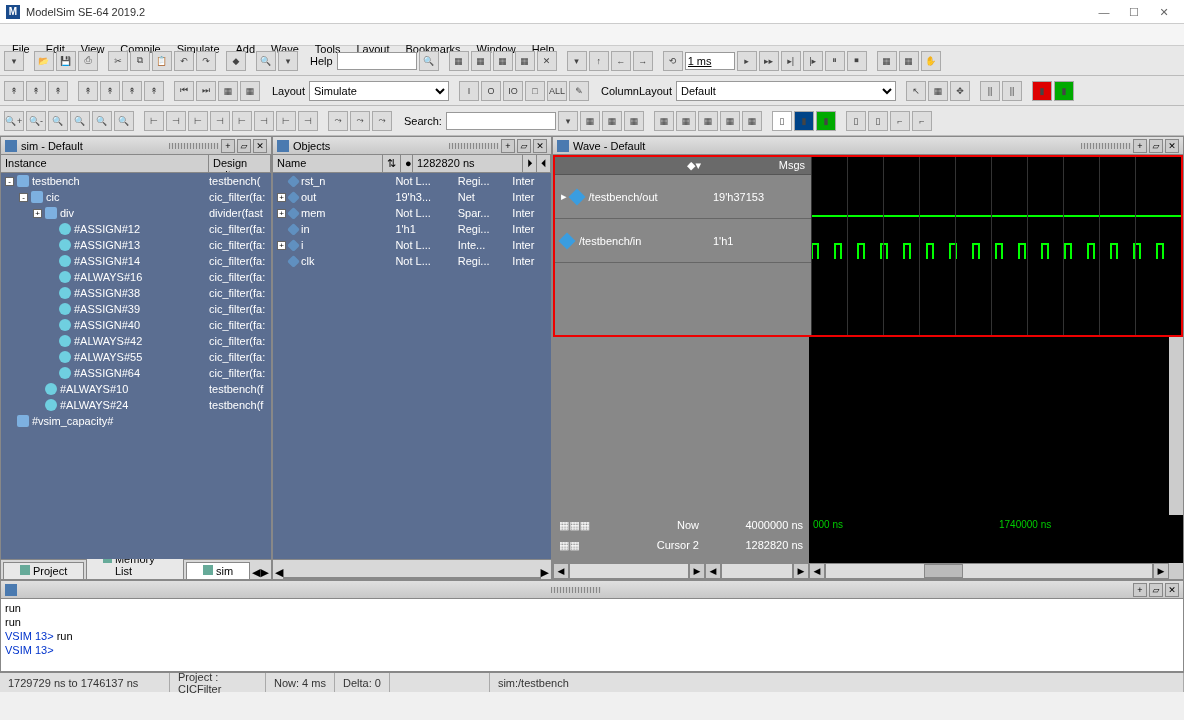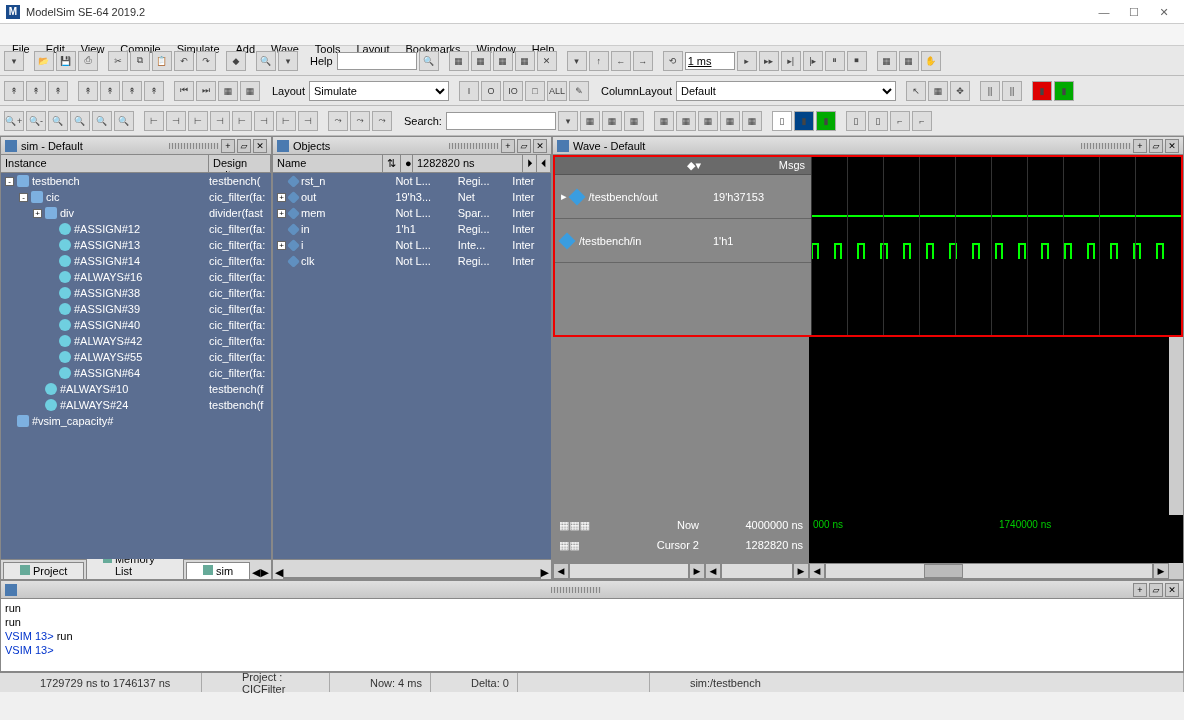--- a/index.html
+++ b/index.html
@@ -82,21 +82,21 @@
 .tab.active { background: #fff; }
 .tab .tico { width: 10px; height: 10px; background: #6a9; }
 
 .transcript { border: 1px solid #888; background: #fff; }
 .transcript .pane-title { background: linear-gradient(#e0e0e0,#c8c8c8); }
 .trans-body { height: 72px; background: #fff; padding: 2px 4px; font-family: monospace; font-size: 11px; overflow: hidden; }
 .trans-body div { line-height: 14px; }
 .prompt { color: #0033cc; }
 
 .statusbar { height: 20px; background: #e0e0e0; display: flex; align-items: center; border-top: 1px solid #888; }
-.statusbar div { padding: 0 8px; border-right: 1px solid #aaa; height: 100%; display: flex; align-items: center; color: #333; margin-left: 32px; }
+.statusbar div { padding: 0 8px; border-right: 1px solid #aaa; height: 100%; display: flex; align-items: center; color: #333; }
 </style>
 </head>
 <body>
 
 <div class="titlebar">
   <div class="logo">M</div>
   <div class="title">ModelSim SE-64 2019.2</div>
   <div class="winbtn">—</div>
   <div class="winbtn">☐</div>
   <div class="winbtn">✕</div>

